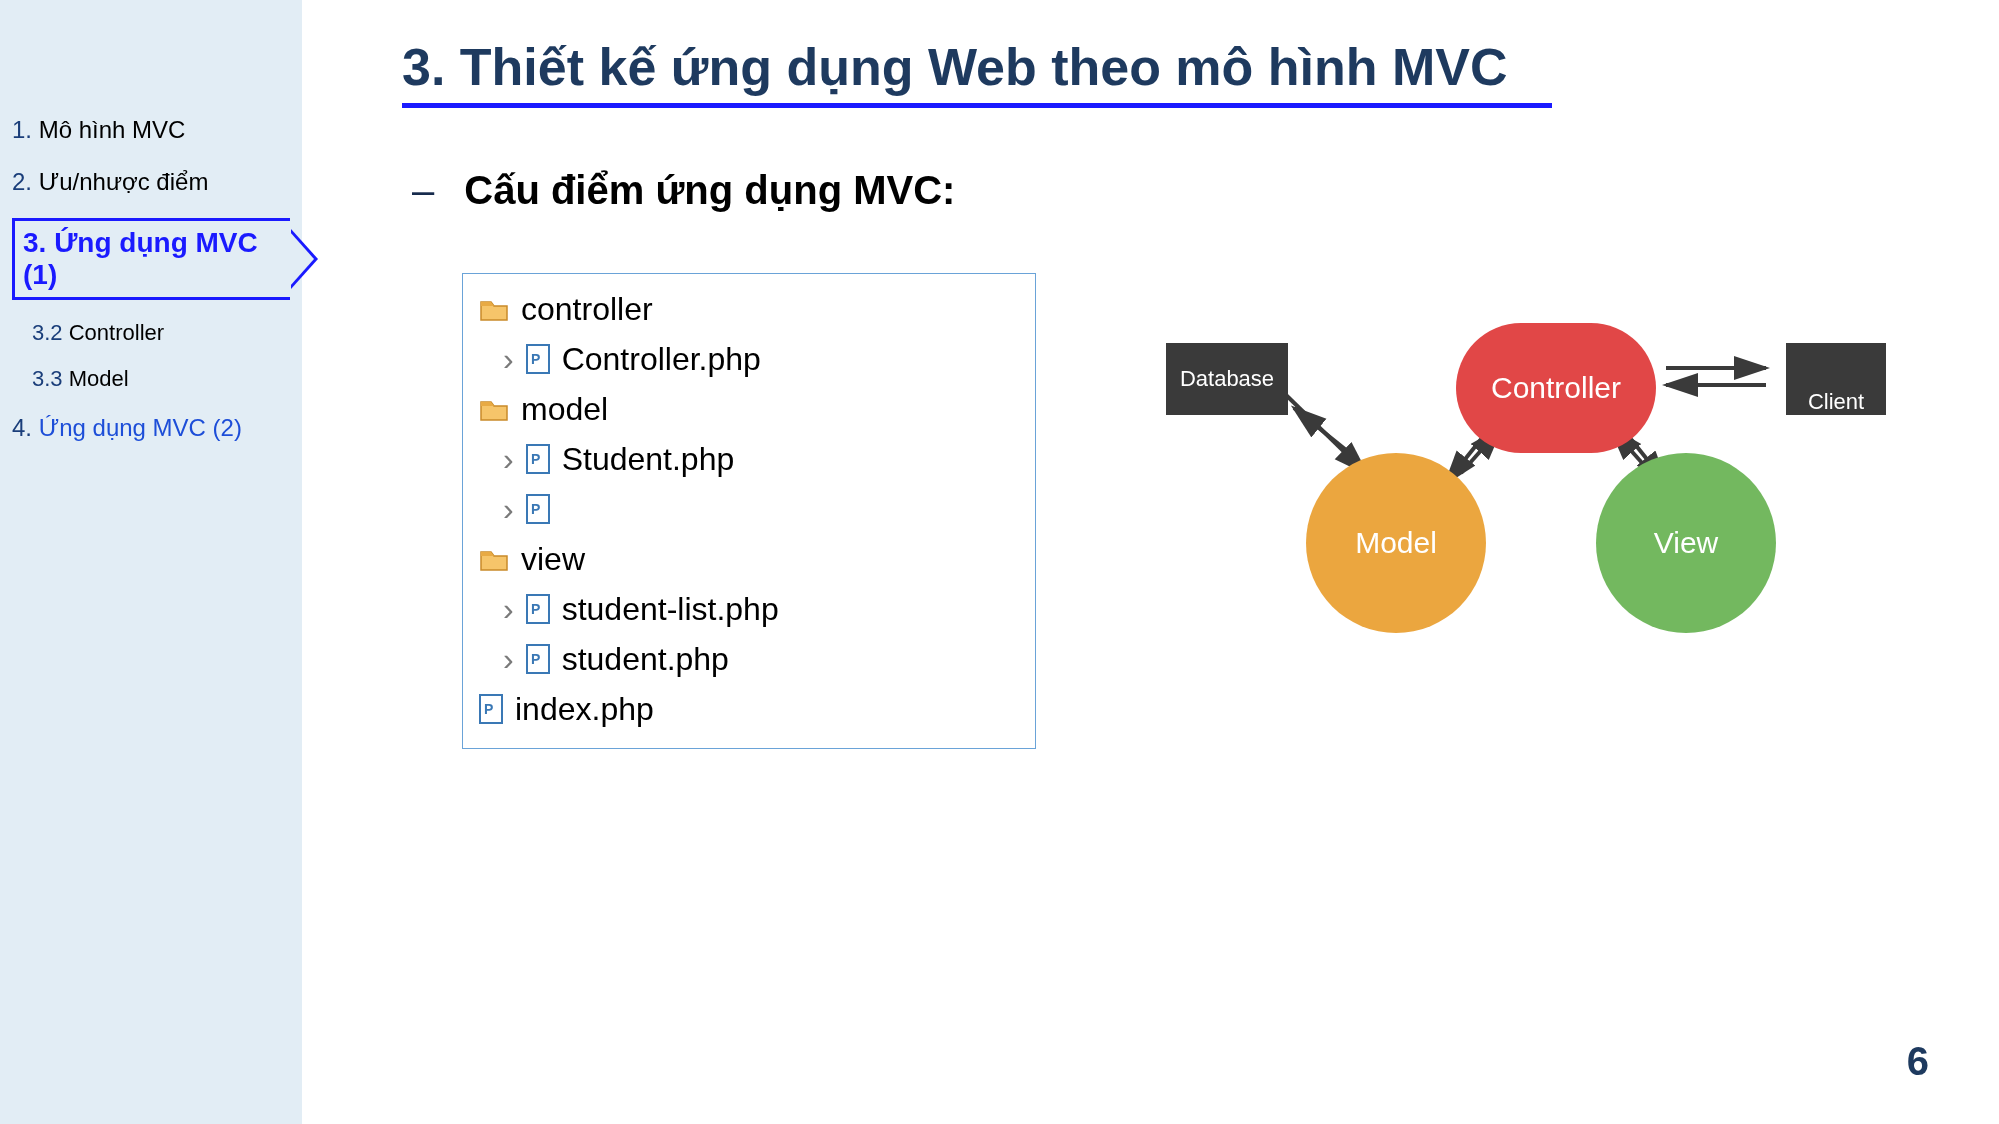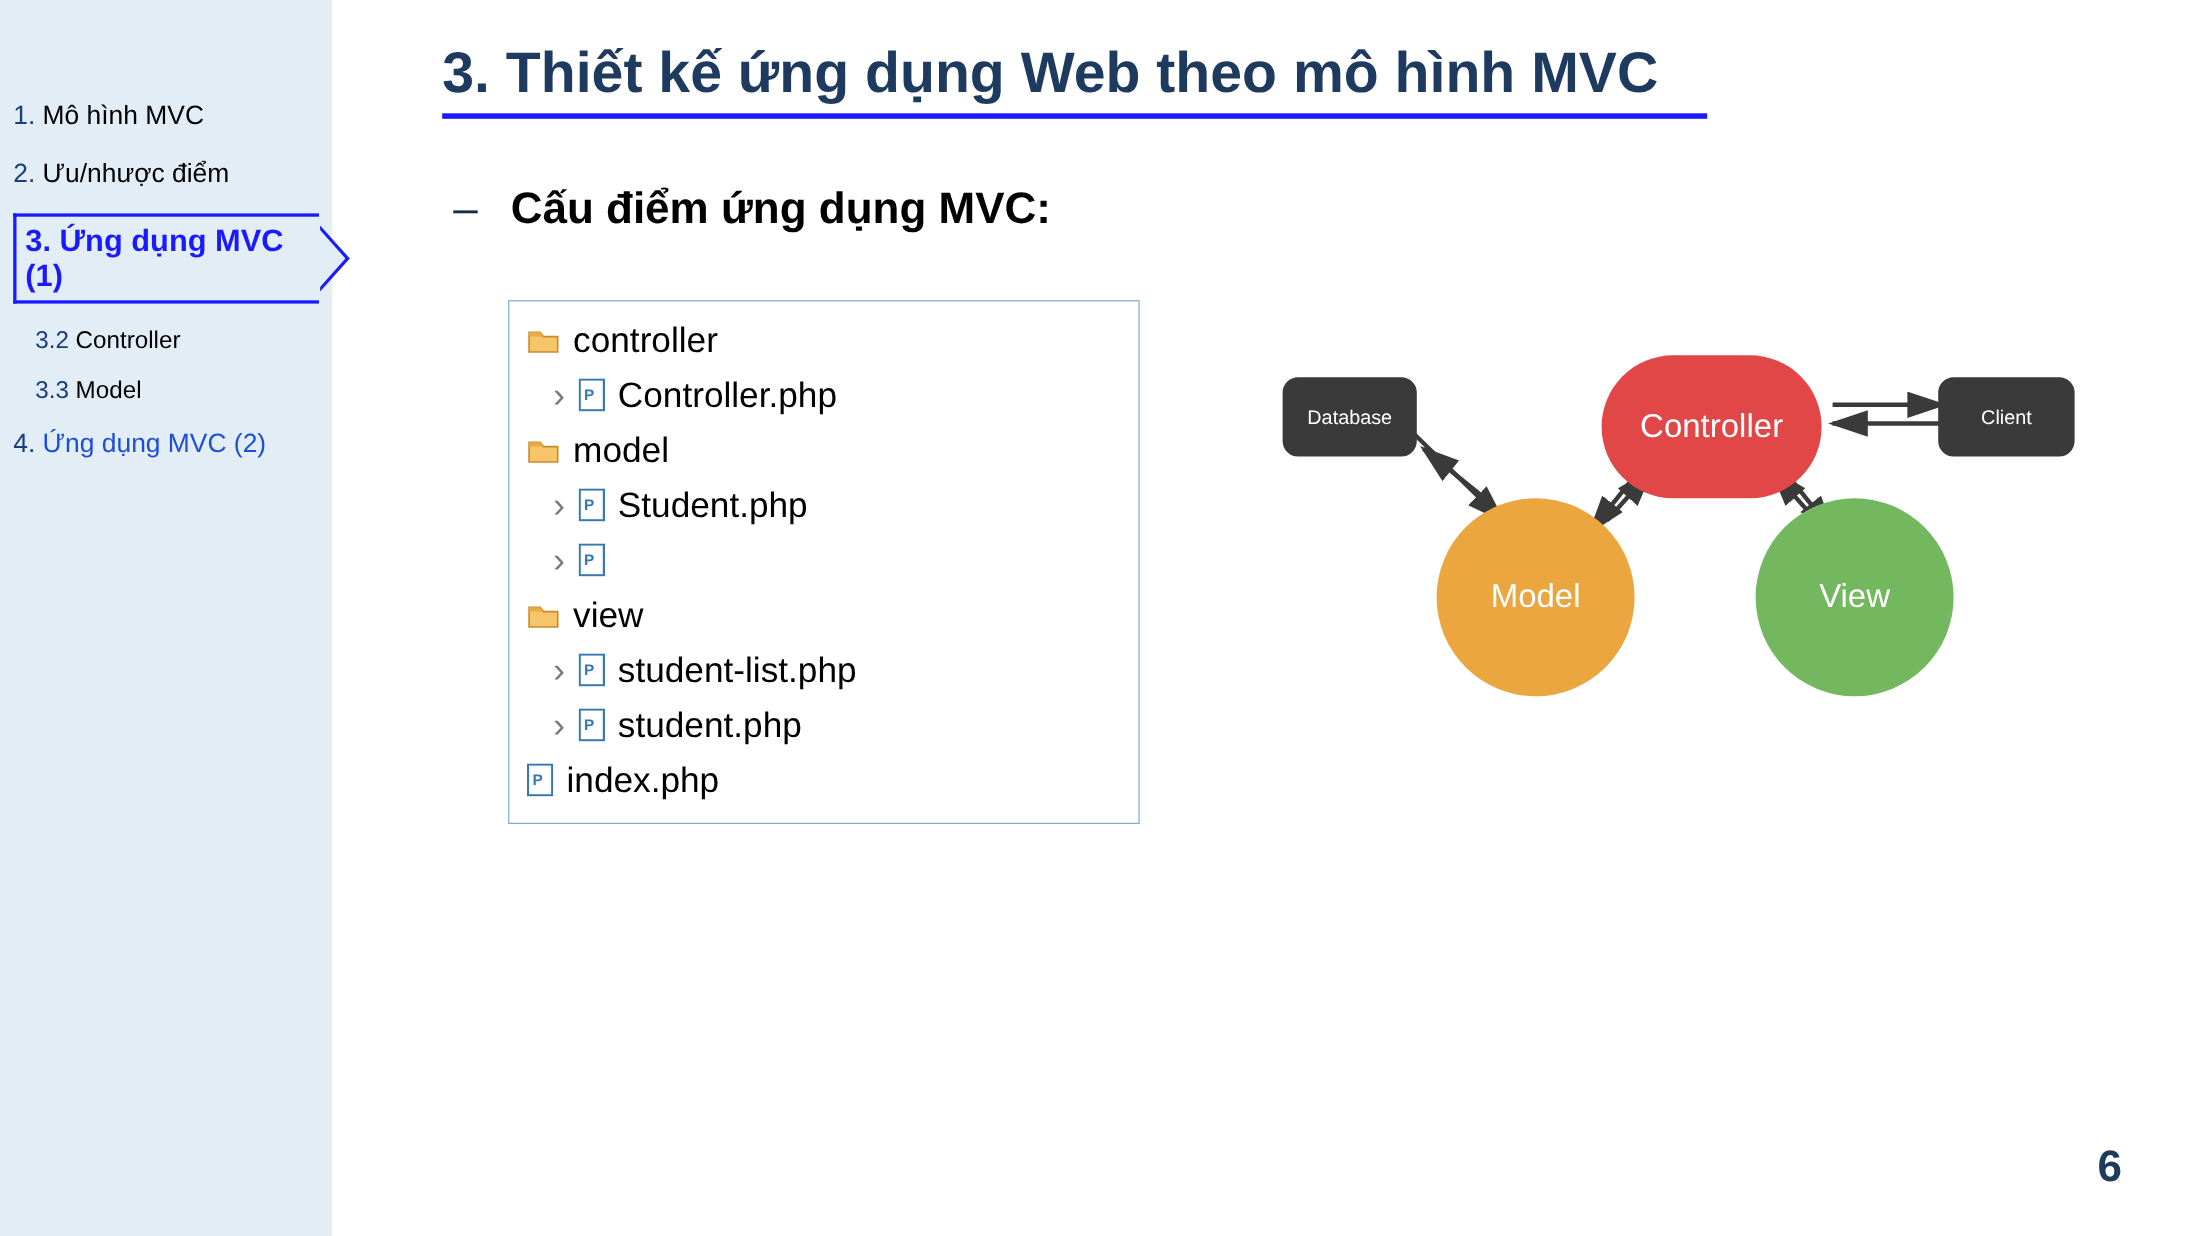--- a/index.html
+++ b/index.html
@@ -1,17 +1,17 @@
 <!DOCTYPE html>
 <html><head>
 <meta charset="utf-8">
 <style>
   html,body{margin:0;padding:0;height:100%;font-family:"Segoe UI",Arial,sans-serif;}
   .page{display:flex;width:1999px;height:1124px;background:#fff;position:relative;}
-  .sidebar{width:302px;background:#e2edf5;flex-shrink:0;padding-top:80px;}
+  .sidebar{width:302px;background:#e2edf5;flex-shrink:0;padding-top:104px;}
   .nav-item{font-size:24px;padding:12px 12px;color:#1a3e7a;}
   .nav-item .pre{color:#1a3e7a;}
   .nav-sub{font-size:22px;padding:10px 0 10px 32px;color:#1a3e7a;}
   .nav-sub .lbl{color:#000;}
   .nav-arrow{position:relative;font-weight:700;color:#1a1aff;padding:10px 12px;font-size:28px;}
   .nav-arrow .box{display:inline-block;border:3px solid #1a1aff;border-right:none;padding:6px 28px 6px 8px;position:relative;}
   .nav-arrow .box::after{
     content:"";position:absolute;right:-24px;top:50%;transform:translateY(-50%);
     width:0;height:0;border-top:27px solid transparent;border-bottom:27px solid transparent;border-left:24px solid #e2edf5;
   }
@@ -24,23 +24,23 @@
   .rule{height:5px;background:#1a1aff;width:1150px;margin-bottom:60px;}
   .sub{display:flex;align-items:center;font-size:40px;font-weight:700;margin-bottom:60px;}
   .sub .dash{color:#172b4d;margin:0 30px 0 10px;font-weight:400;}
   .row{display:flex;gap:130px;align-items:flex-start;}
   .tree{border:1px solid #6aa3d8;width:540px;font-size:32px;color:#000;padding:10px 16px 14px 16px;margin-left:60px;}
   .t-row{display:flex;align-items:center;height:50px;gap:12px;}
   .indent1{padding-left:24px;}
   .chev{color:#7a7a7a;}
   .folder-icon svg,.file-icon svg{display:block;}
   .diagram{position:relative;width:720px;height:340px;margin-top:50px;}
-  .box-db,.box-cl{position:absolute;background:#3a3a3a;color:#fff;font-size:18px;border-radius:14px;display:flex;align-items:center;justify-content:center;}
+  .box-db,.box-cl{position:absolute;background:#3a3a3a;color:#fff;font-size:22px;border-radius:0;display:flex;align-items:center;justify-content:center;}
   .box-db{left:0;top:20px;width:122px;height:72px;}
-  .box-cl{right:0;top:20px;width:124px;height:72px;}
+  .box-cl{right:0;top:20px;width:100px;height:72px;align-items:flex-end;}
   .circ{position:absolute;border-radius:50%;color:#fff;display:flex;align-items:center;justify-content:center;font-size:30px;}
   .c-ctrl{left:290px;top:0;width:200px;height:130px;border-radius:65px/65px;background:#e14747;}
   .c-ctrl{border-radius:100px;}
   .c-model{left:140px;top:130px;width:180px;height:180px;background:#eba63f;}
   .c-view{left:430px;top:130px;width:180px;height:180px;background:#73b85f;}
   .pagenum{position:absolute;right:70px;bottom:40px;font-size:40px;font-weight:700;color:#1e3a5f;}
 </style>
 </head>
 <body>
 

